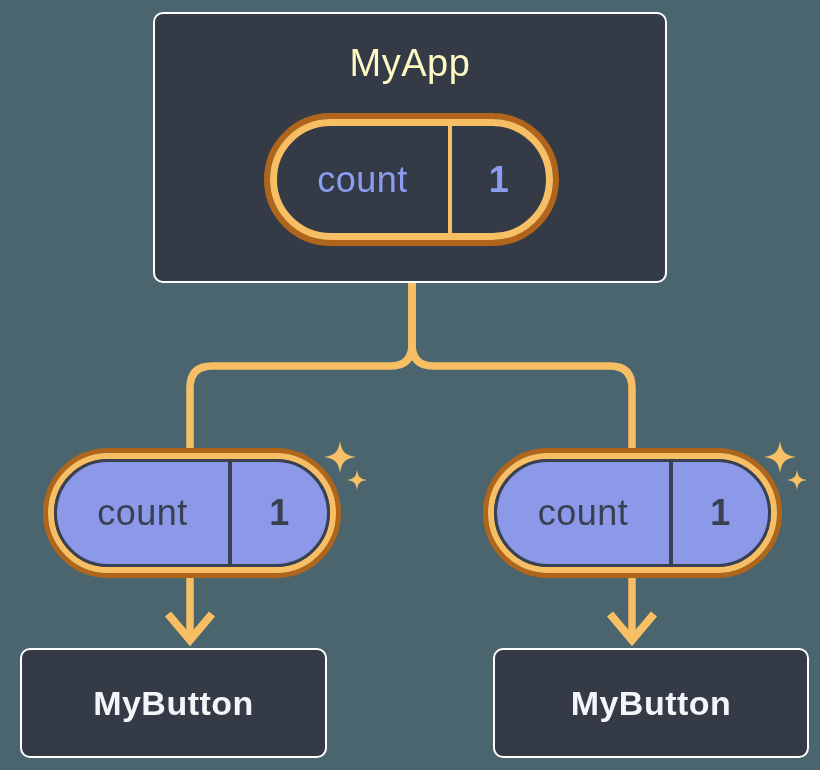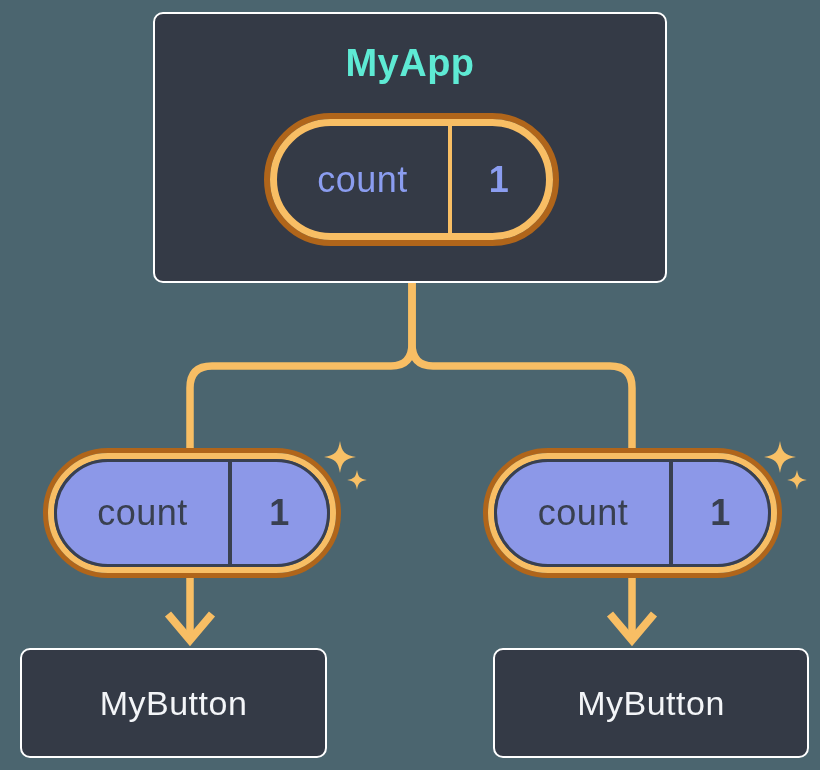--- a/index.html
+++ b/index.html
@@ -26,30 +26,30 @@
     position: absolute;
     background: #343a46;
     border: 2px solid #ffffff;
     border-radius: 10px;
     color: #f3f5f8;
   }
   .root-card-title {
     margin-top: 28px;
     text-align: center;
     font-size: 38px;
-    font-weight: 700;
+    font-weight: 400;
     letter-spacing: 0.5px;
-    color: #5eead4;
+    color: #fef9c3;
   }
   .button-card {
     display: flex;
     align-items: center;
     justify-content: center;
     font-size: 34px;
-    font-weight: 400;
+    font-weight: 700;
     letter-spacing: 0.5px;
   }
 
   
   .pill {
     position: absolute;
     border-radius: 999px;
     border: 6px solid #b0651a;   
   }
   .pill-mid {

